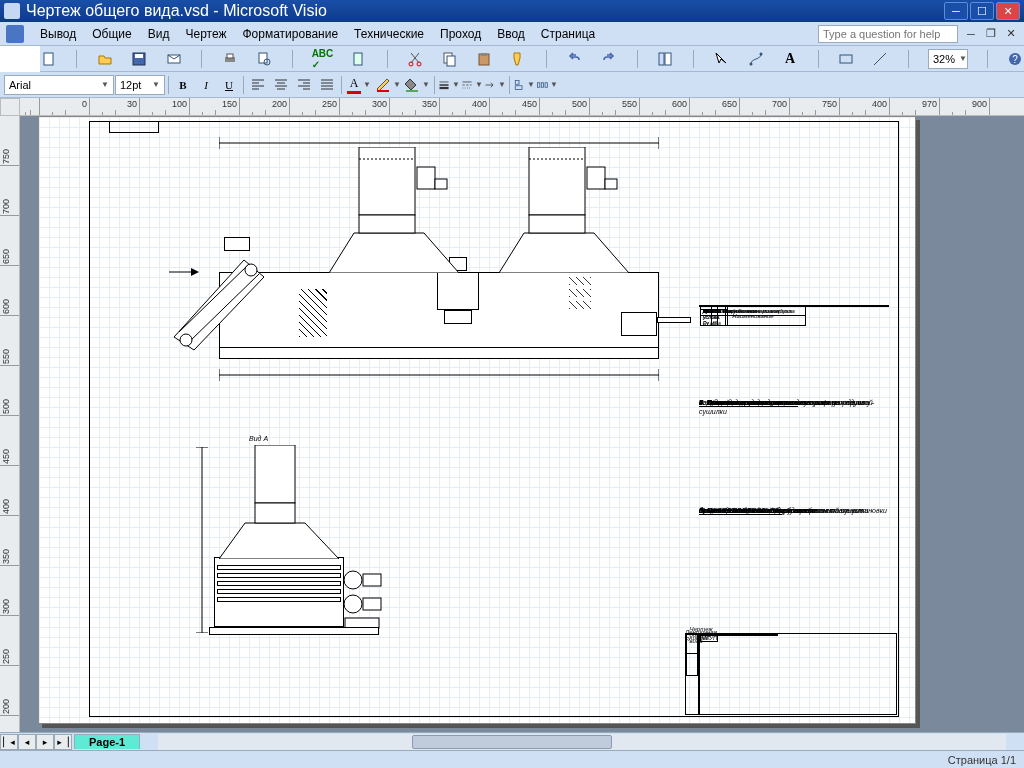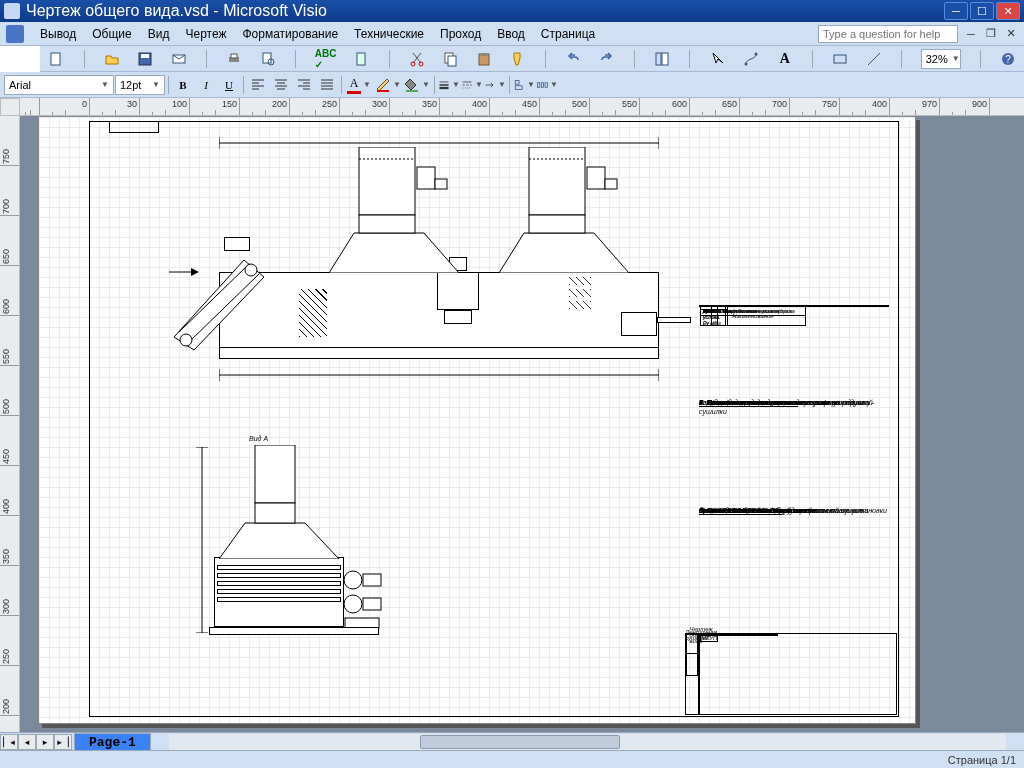--- a/index.html
+++ b/index.html
@@ -7,21 +7,21 @@
 .titlebar { height:22px; background:linear-gradient(#1a4fa8,#0d3a8a); color:#fff; display:flex; align-items:center; padding:0 4px; }
 .titlebar .icon { width:16px; height:16px; background:#c7d8f5; margin-right:6px; border-radius:2px; }
 .titlebar .title { flex:1; font-size:16px; }
 .titlebar .winbtn { width:24px; height:18px; background:#1a4fa8; border:1px solid #5a8de0; color:#fff; margin-left:2px; display:flex; align-items:center; justify-content:center; cursor:pointer; font-size:11px; border-radius:2px; }
 .menubar { height:24px; background:#cfe0f5; display:flex; align-items:center; padding:0 6px; border-bottom:1px solid #a5b8d6; }
 .menubar .appicon { width:18px; height:18px; background:#4a74c4; border-radius:2px; margin-right:8px; }
 .menubar .menu { padding:2px 8px; font-size:12px; cursor:pointer; }
 .menubar .spacer { flex:1; }
 .menubar .helpinput { width:140px; height:18px; border:1px solid #9ab; font-size:11px; padding:0 4px; color:#888; }
 .menubar .docbtn { width:14px; height:14px; margin-left:6px; cursor:pointer; display:flex; align-items:center; justify-content:center; color:#333; font-size:11px; }
-.toolbar { height:26px; background:#cfe0f5; display:flex; align-items:center; padding:0 8px; border-bottom:1px solid #a5b8d6; gap:17px;margin-left:40px; }
+.toolbar { height:26px; background:#cfe0f5; display:flex; align-items:center; padding:0 0; border-bottom:1px solid #a5b8d6; gap:17px;margin-left:40px; }
 .toolbar .tb { width:22px; height:22px; display:flex; align-items:center; justify-content:center; cursor:pointer; border-radius:2px; }
 .toolbar .sep { width:1px; height:18px; background:#9ab; margin:0 2px; }
 .toolbar .combo { height:20px; border:1px solid #9ab; background:#fff; padding:0 4px; display:flex; align-items:center; font-size:11px; min-width:40px; }
 .toolbar .combo .arrow { margin-left:4px; font-size:8px; color:#555; }
 .fmtbar { height:26px; background:#cfe0f5; display:flex; align-items:center; padding:0 4px; border-bottom:1px solid #a5b8d6; gap:1px; }
 .fmtbar .combo_font { width:110px; height:20px; border:1px solid #9ab; background:#fff; padding:0 4px; display:flex; align-items:center; font-size:11px; }
 .fmtbar .combo_size { width:50px; height:20px; border:1px solid #9ab; background:#fff; padding:0 4px; display:flex; align-items:center; font-size:11px; }
 .fmtbar .tb { width:22px; height:22px; display:flex; align-items:center; justify-content:center; cursor:pointer; border-radius:2px; }
 .fmtbar .sep { width:1px; height:18px; background:#9ab; margin:0 2px; }
 .fmtbar .colorbtn { width:28px; height:22px; display:flex; align-items:center; justify-content:center; cursor:pointer; }
@@ -52,21 +52,21 @@
 .notes { font-size:7px; line-height:1.25; color:#000; font-style:italic; }
 .notes .h { text-decoration:underline; text-align:center; font-style:italic; display:block; margin-bottom:3px; }
 .stamp { border:1px solid #000; }
 .stamp .row { display:flex; }
 .stamp .cell { border:0.5px solid #000; font-size:6px; display:flex; align-items:center; justify-content:center; font-style:italic; }
 .connections-table { border:1px solid #000; font-size:6px; }
 .connections-table .r { display:flex; }
 .connections-table .c { border:0.5px solid #000; padding:1px 2px; font-style:italic; }
 .pagetabs { position:absolute; left:0; right:0; bottom:18px; height:18px; background:#cfe0f5; display:flex; align-items:center; border-top:1px solid #9ab; }
 .pagetabs .navbtn { width:18px; height:16px; border:1px solid #9ab; background:#e8ecef; display:flex; align-items:center; justify-content:center; font-size:9px; cursor:pointer; }
-.pagetabs .tab { padding:1px 14px; background:#3b82f6; border:1px solid #9ab; border-bottom:none; font-size:13px; font-weight:bold; cursor:pointer; margin-left:2px;font-family:Liberation Mono, monospace; }
+.pagetabs .tab { padding:1px 14px; background:#5eead4; border:1px solid #9ab; border-bottom:none; font-size:11px; font-weight:bold; cursor:pointer; margin-left:2px; }
 .pagetabs .scrolltrack { flex:1; height:16px; background:#e2e8f0; margin:0 18px; position:relative; }
 .pagetabs .scrollthumb { position:absolute; left:30%; width:200px; height:14px; top:1px; background:#c0ccdc; border:1px solid #8a9ab0; border-radius:2px; }
 .statusbar { position:absolute; left:0; right:0; bottom:0; height:18px; background:#cfe0f5; border-top:1px solid #9ab; display:flex; align-items:center; padding:0 8px; font-size:11px; color:#333; }
 .statusbar .sp { flex:1; }
 svg.ic { width:16px; height:16px; }
 </style>
 </head>
 <body>
 
 <div class="titlebar">

